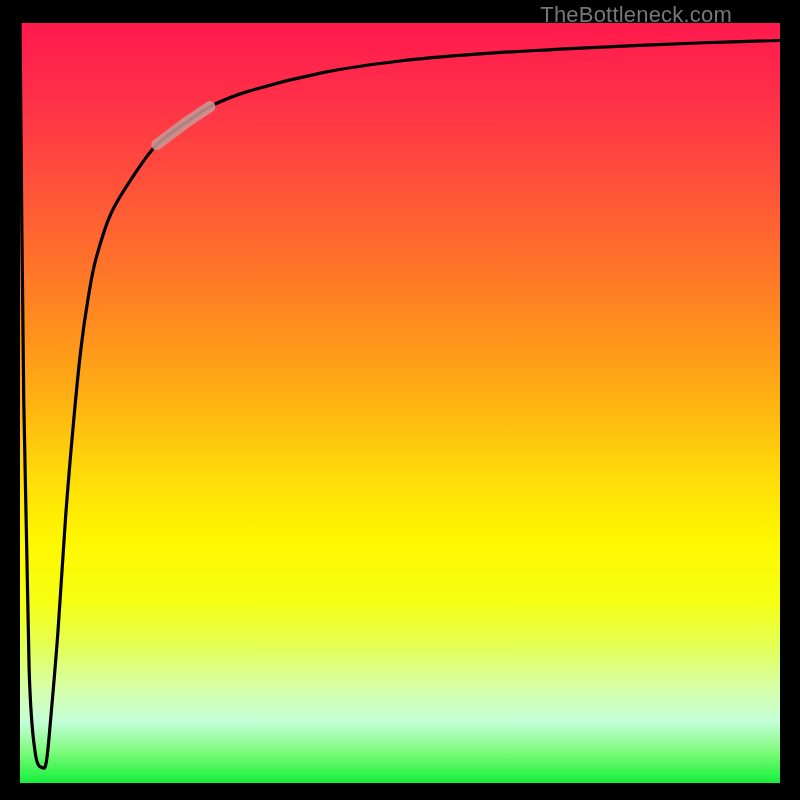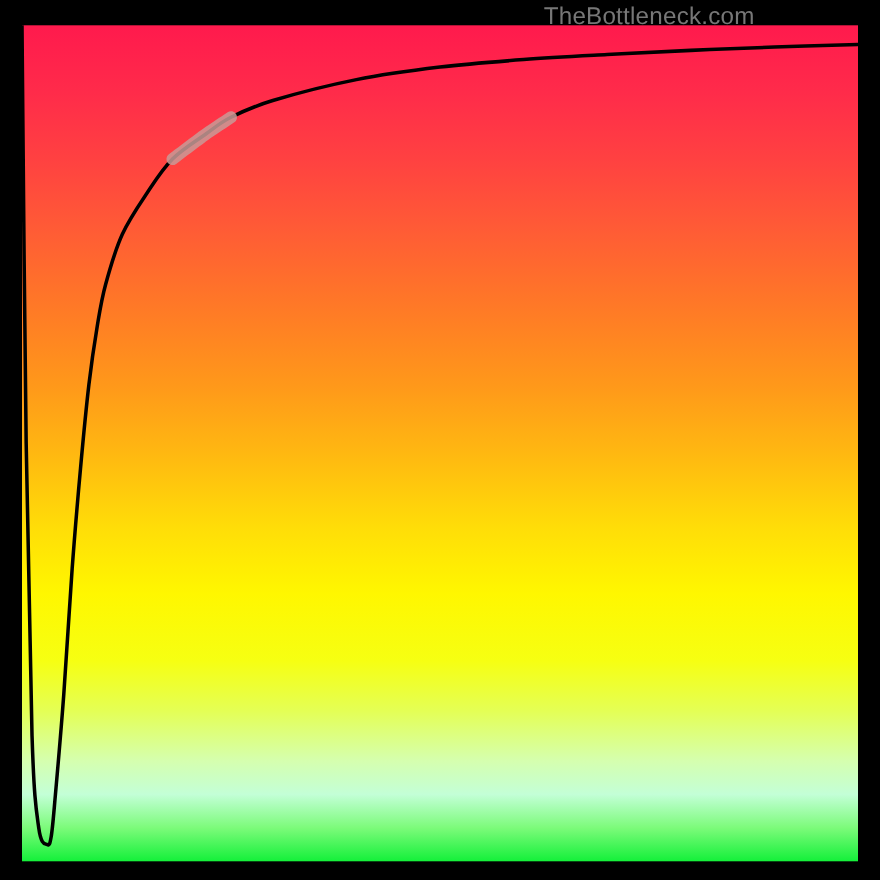--- a/index.html
+++ b/index.html
@@ -8,20 +8,21 @@
     width: 800px;
     height: 800px;
     background: #000;
     overflow: hidden;
     font-family: Arial, Helvetica, sans-serif;
   }
   .stage {
     position: relative;
     width: 700px;
     height: 800px;
+    padding-left: 46px;
   }
   .gradient-bg {
     position: absolute;
     background: linear-gradient(to bottom,
       #ff1a4d 0%,
       #ff2b4a 8%,
       #ff4141 16%,
       #ff5a36 24%,
       #ff7a26 34%,
       #ff981a 43%,

